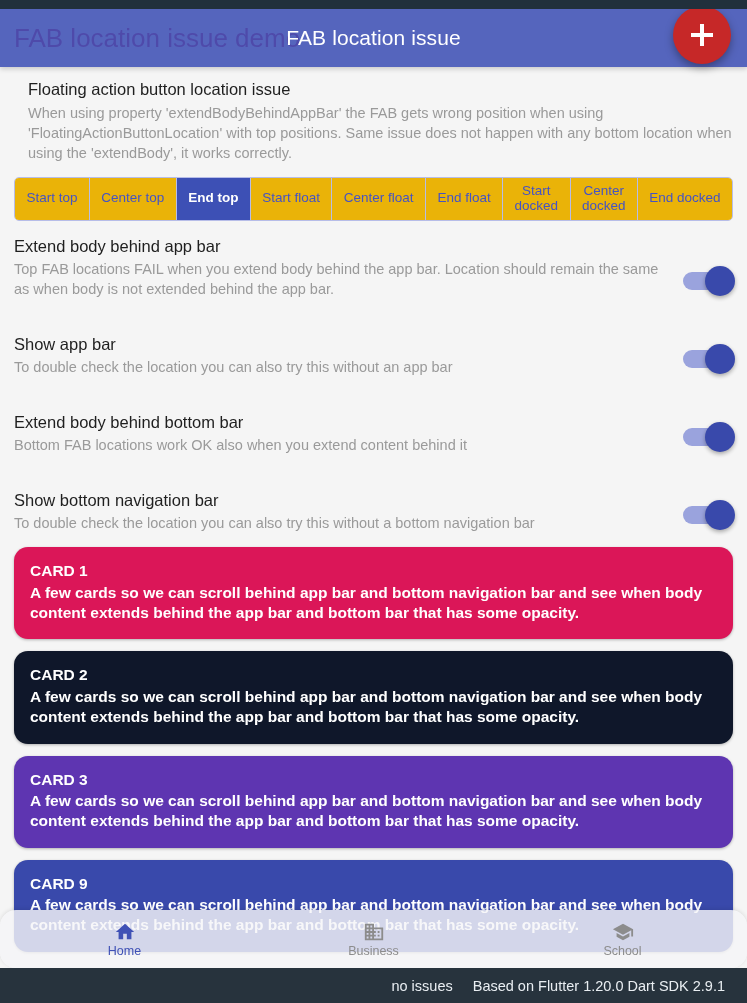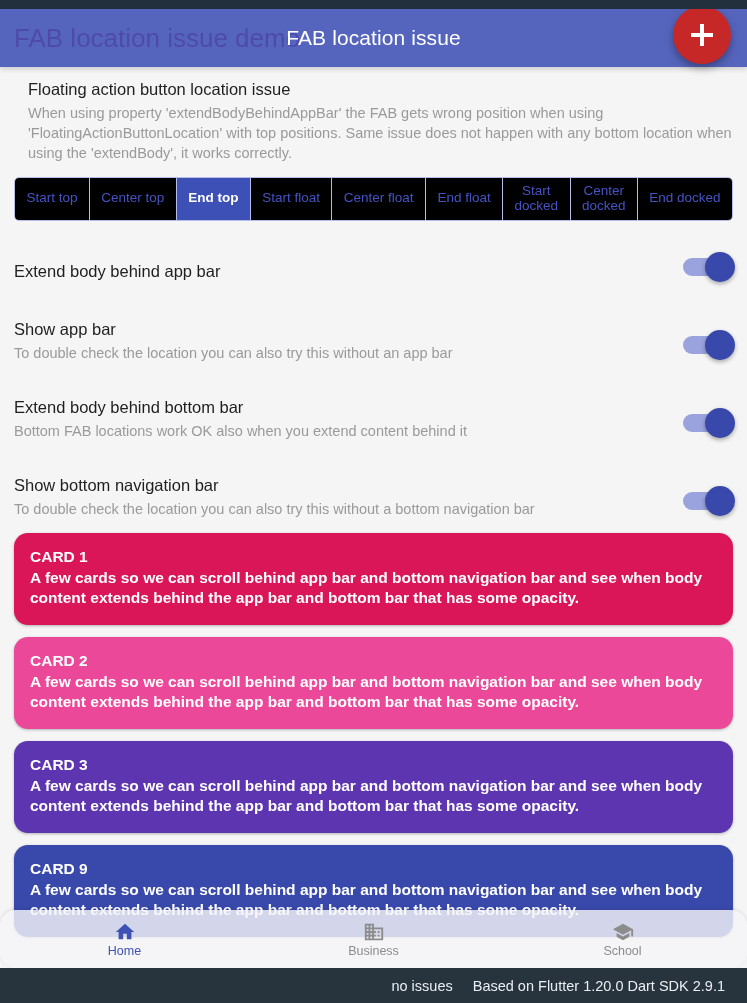--- a/index.html
+++ b/index.html
@@ -81,21 +81,21 @@
     display: flex;
     align-items: center;
     justify-content: center;
     text-align: center;
     font-size: 13.5px;
     color: #4553c4;
     border-right: 1px solid #b7bde8;
     line-height: 1.1;
     padding: 0 4px;
     cursor: pointer;
-    background: #000000;
+    background: #eab308;
     white-space: pre-line;
   }
   .seg:last-child { border-right: none; }
   .seg.selected {
     background: #3d50b5;
     color: #ffffff;
     font-weight: bold;
   }
 
   
@@ -280,20 +280,21 @@
 docked</div>
           <div class="seg">Center
 docked</div>
           <div class="seg">End docked</div>
         </div>
 
       <div id="switch-list">
           <div class="switch-row">
             <div class="switch-texts">
               <div class="switch-title">Extend body behind app bar</div>
+              <div class="switch-sub">Top FAB locations FAIL when you extend body behind the app bar. Location should remain the same as when body is not extended behind the app bar.</div>
             </div>
             <div class="switch-ctrl">
               <div class="track"></div>
               <div class="thumb"></div>
             </div>
           </div>
           <div class="switch-row">
             <div class="switch-texts">
               <div class="switch-title">Show app bar</div>
               <div class="switch-sub">To double check the location you can also try this without an app bar</div>
@@ -323,21 +324,21 @@
               <div class="thumb"></div>
             </div>
           </div>
         </div>
 
       <div id="card-list">
           <div class="card" style="background: rgb(219, 22, 88);">
             <div class="card-title">CARD 1</div>
             <div class="card-body">A few cards so we can scroll behind app bar and bottom navigation bar and see when body content extends behind the app bar and bottom bar that has some opacity.</div>
           </div>
-          <div class="card" style="background: #ec4899;">
+          <div class="card" style="background: #0f172a;">
             <div class="card-title">CARD 2</div>
             <div class="card-body">A few cards so we can scroll behind app bar and bottom navigation bar and see when body content extends behind the app bar and bottom bar that has some opacity.</div>
           </div>
           <div class="card" style="background: rgb(94, 53, 177);">
             <div class="card-title">CARD 3</div>
             <div class="card-body">A few cards so we can scroll behind app bar and bottom navigation bar and see when body content extends behind the app bar and bottom bar that has some opacity.</div>
           </div>
           <div class="card" style="background: rgb(57, 73, 171);">
             <div class="card-title">CARD 9</div>
             <div class="card-body">A few cards so we can scroll behind app bar and bottom navigation bar and see when body content extends behind the app bar and bottom bar that has some opacity.</div>

